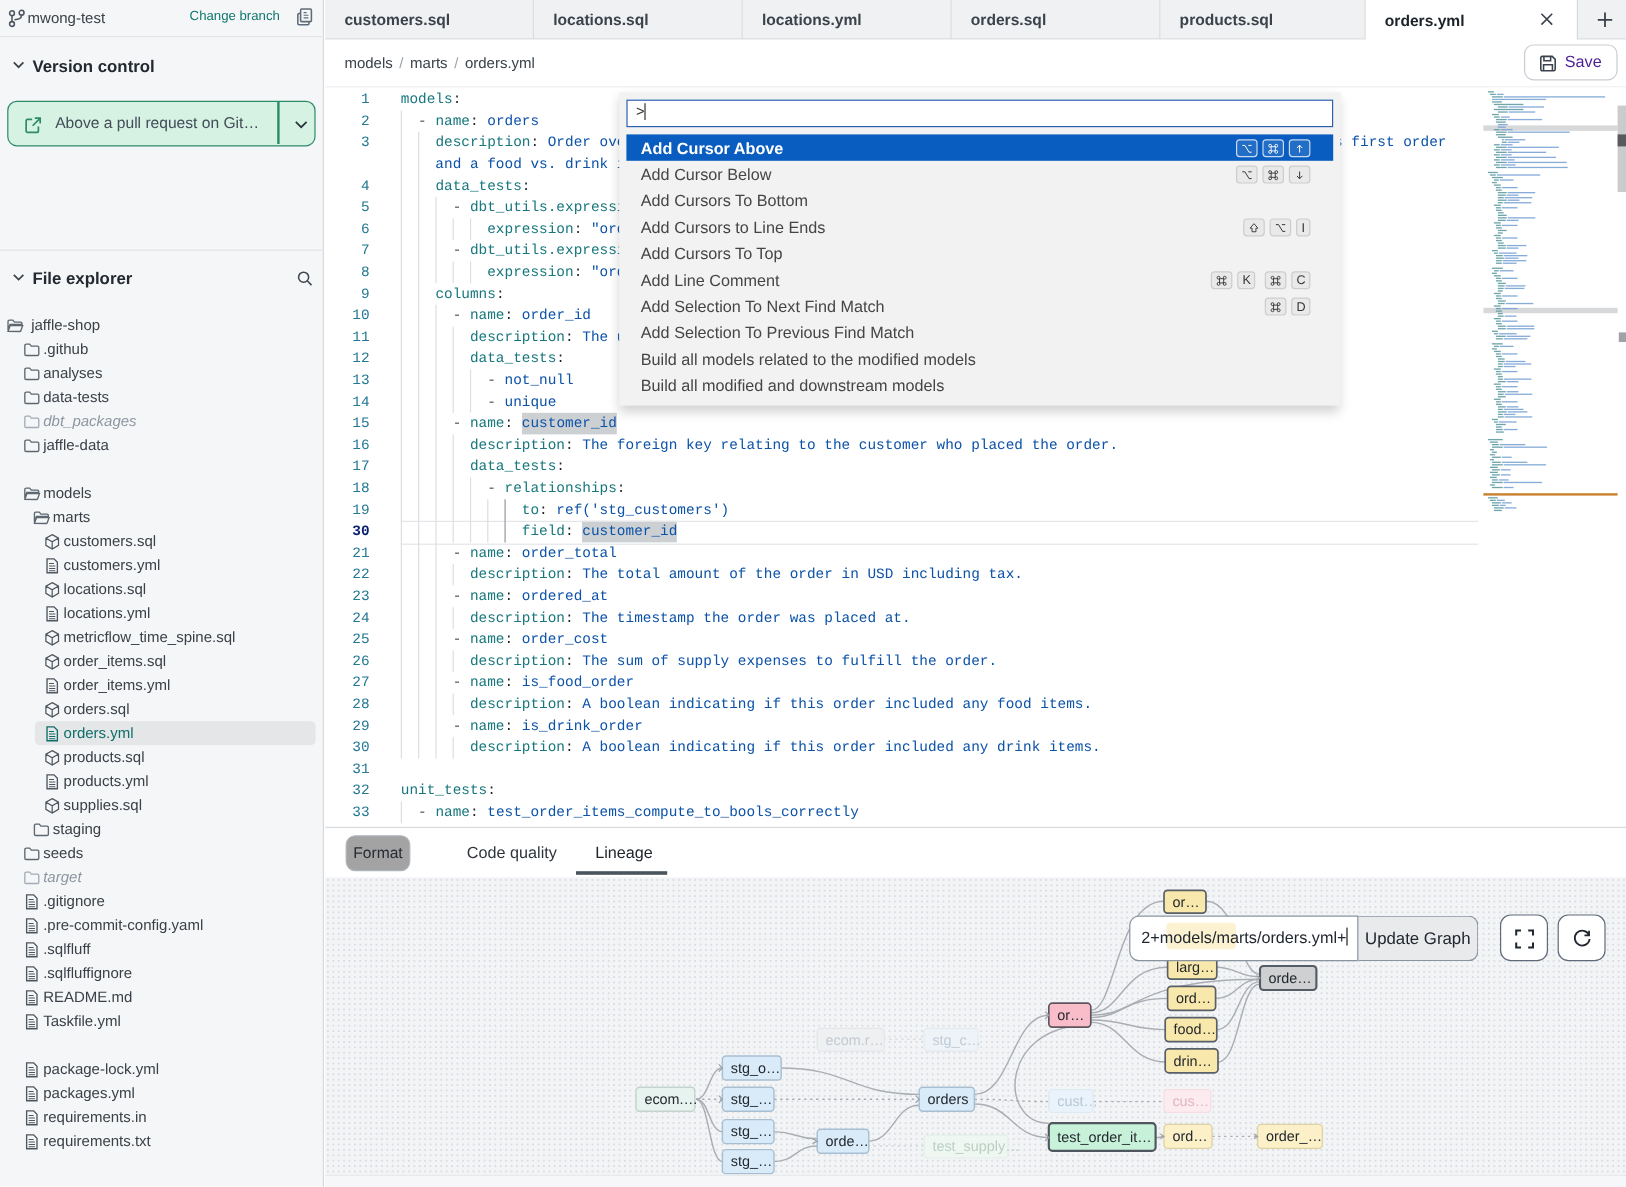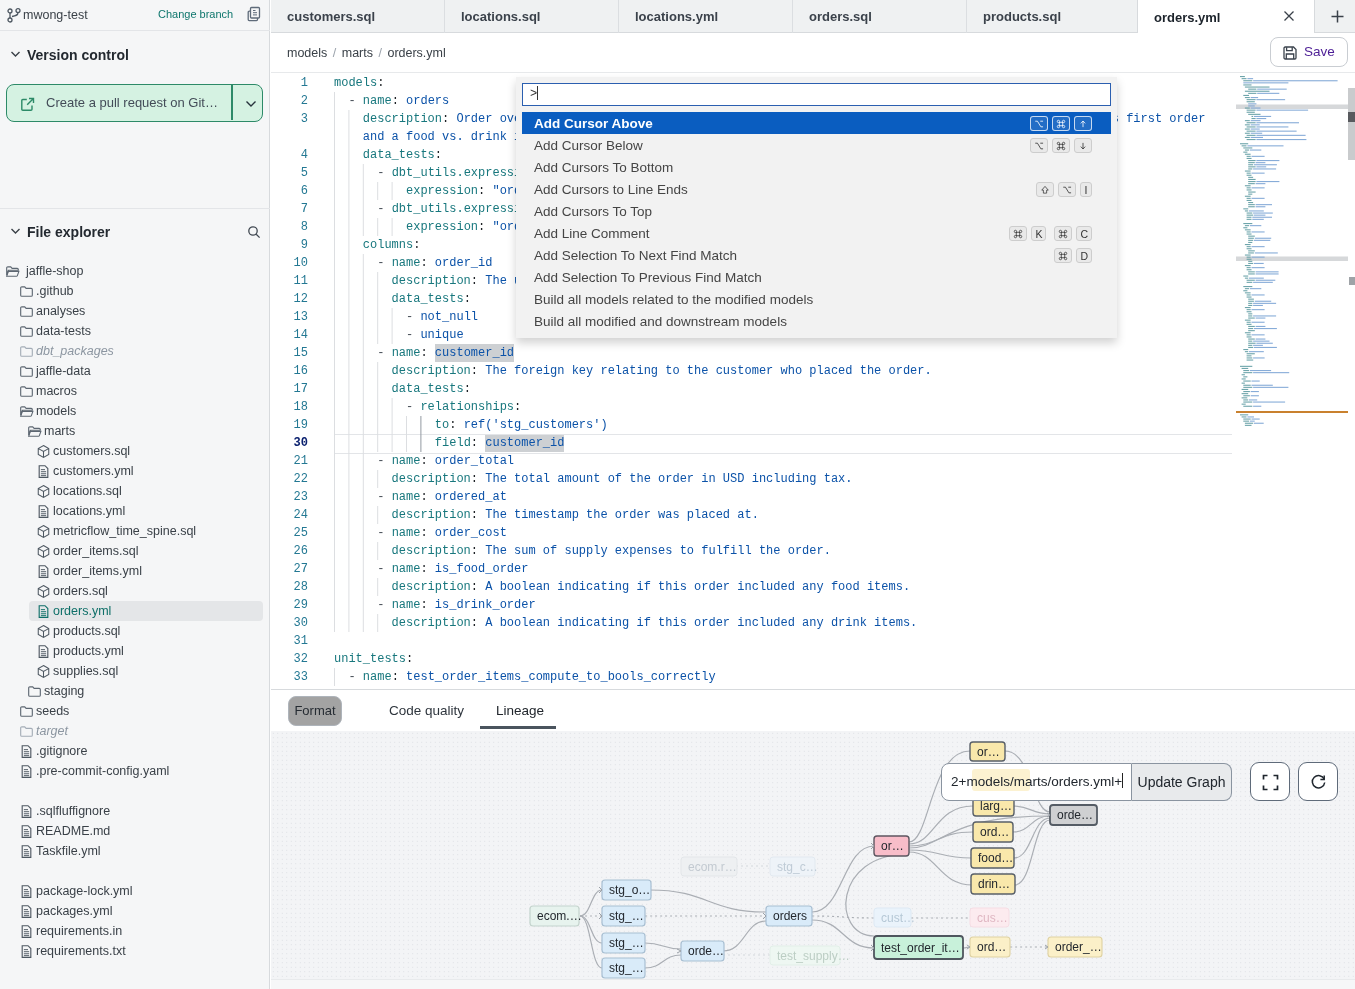--- a/index.html
+++ b/index.html
@@ -82,21 +82,21 @@
       </svg>
   <svg style="position:absolute;left:10px;top:50px" width="11" height="8" viewBox="0 0 11 8">
         <path d="M1.5 2l4 4 4-4" fill="none" stroke="#3a4148" stroke-width="1.4"></path>
       </svg>
   <div id="vc">Version control</div>
   <div id="prbtn">
     <svg style="position:absolute;left:13px;top:11px" width="16" height="16" viewBox="0 0 16 16">
           <path d="M12 9.5v3.8c0 .6-.4 1-1 1H2.8c-.6 0-1-.4-1-1V4.5c0-.6.4-1 1-1h4" fill="none" stroke="#2c8a67" stroke-width="1.4"></path>
           <path d="M9 2.5h4.5V7M13.2 2.8 7.2 8.8" fill="none" stroke="#2c8a67" stroke-width="1.4"></path>
         </svg>
-    <span class="lbl">Create a pull request on Git…</span>
+    <span class="lbl">Above a pull request on Git…</span>
     <span class="sep"></span>
     <svg style="position:absolute;left:238px;top:15px" width="12" height="8" viewBox="0 0 12 8">
           <path d="M1.5 1.5l4.5 4.5 4.5-4.5" fill="none" stroke="#27323c" stroke-width="1.4"></path>
         </svg>
   </div>
   <div class="vdiv" style="top:208px"></div>
   <svg style="position:absolute;left:10px;top:227px" width="11" height="8" viewBox="0 0 11 8">
         <path d="M1.5 2l4 4 4-4" fill="none" stroke="#3a4148" stroke-width="1.4"></path>
       </svg>
   <div id="fe">File explorer</div>
@@ -146,28 +146,20 @@
         <span class="tl gi">dbt_packages</span>
       </div>
 <div class="tr" style="top:361px">
         <span style="margin-left:19px" class="icw">
           <svg class="ic" viewBox="0 0 16 16">
             <path d="M1.8 4.2c0-.7.5-1.2 1.2-1.2h3.1l1.5 1.7h5.4c.7 0 1.2.5 1.2 1.2v6c0 .7-.5 1.2-1.2 1.2H3c-.7 0-1.2-.5-1.2-1.2z" fill="none" stroke="#5d6772" stroke-width="1.2"></path>
           </svg>
         </span>
         <span class="tl">jaffle-data</span>
       </div>
-<div class="tr" style="top:381px">
-        <span style="margin-left:19px" class="icw">
-          <svg class="ic" viewBox="0 0 16 16">
-            <path d="M1.8 4.2c0-.7.5-1.2 1.2-1.2h3.1l1.5 1.7h5.4c.7 0 1.2.5 1.2 1.2v6c0 .7-.5 1.2-1.2 1.2H3c-.7 0-1.2-.5-1.2-1.2z" fill="none" stroke="#5d6772" stroke-width="1.2"></path>
-          </svg>
-        </span>
-        <span class="tl">macros</span>
-      </div>
 <div class="tr" style="top:401px">
         <span style="margin-left:19px" class="icw">
           <svg class="ic" viewBox="0 0 16 16">
             <path d="M1.8 4.2c0-.7.5-1.2 1.2-1.2h3.1l1.5 1.7h5.4c.7 0 1.2.5 1.2 1.2v.8H3.6l-1.8 5z" fill="none" stroke="#5d6772" stroke-width="1.2"></path>
             <path d="M1.8 12.9l1.8-5h11.2l-1.6 4.5c-.15.45-.5.7-1 .7z" fill="none" stroke="#5d6772" stroke-width="1.2"></path>
           </svg>
         </span>
         <span class="tl">models</span>
       </div>
 <div class="tr" style="top:421px">
@@ -314,20 +306,29 @@
         <span class="tl">.gitignore</span>
       </div>
 <div class="tr" style="top:761px">
         <span style="margin-left:19px" class="icw">
           <svg class="ic" viewBox="0 0 16 16">
             <path d="M3.4 1.8h6.2l3 3v9.4H3.4z" fill="none" stroke="#4d5761" stroke-width="1.2"></path>
             <path d="M5.2 6h4.4M5.2 8.2h5.6M5.2 10.4h5.6M5.2 12.4h5.6" stroke="#4d5761" stroke-width="1"></path>
           </svg>
         </span>
         <span class="tl">.pre-commit-config.yaml</span>
+      </div>
+<div class="tr" style="top:781px">
+        <span style="margin-left:19px" class="icw">
+          <svg class="ic" viewBox="0 0 16 16">
+            <path d="M3.4 1.8h6.2l3 3v9.4H3.4z" fill="none" stroke="#4d5761" stroke-width="1.2"></path>
+            <path d="M5.2 6h4.4M5.2 8.2h5.6M5.2 10.4h5.6M5.2 12.4h5.6" stroke="#4d5761" stroke-width="1"></path>
+          </svg>
+        </span>
+        <span class="tl">.sqlfluff</span>
       </div>
 <div class="tr" style="top:801px">
         <span style="margin-left:19px" class="icw">
           <svg class="ic" viewBox="0 0 16 16">
             <path d="M3.4 1.8h6.2l3 3v9.4H3.4z" fill="none" stroke="#4d5761" stroke-width="1.2"></path>
             <path d="M5.2 6h4.4M5.2 8.2h5.6M5.2 10.4h5.6M5.2 12.4h5.6" stroke="#4d5761" stroke-width="1"></path>
           </svg>
         </span>
         <span class="tl">.sqlfluffignore</span>
       </div>

